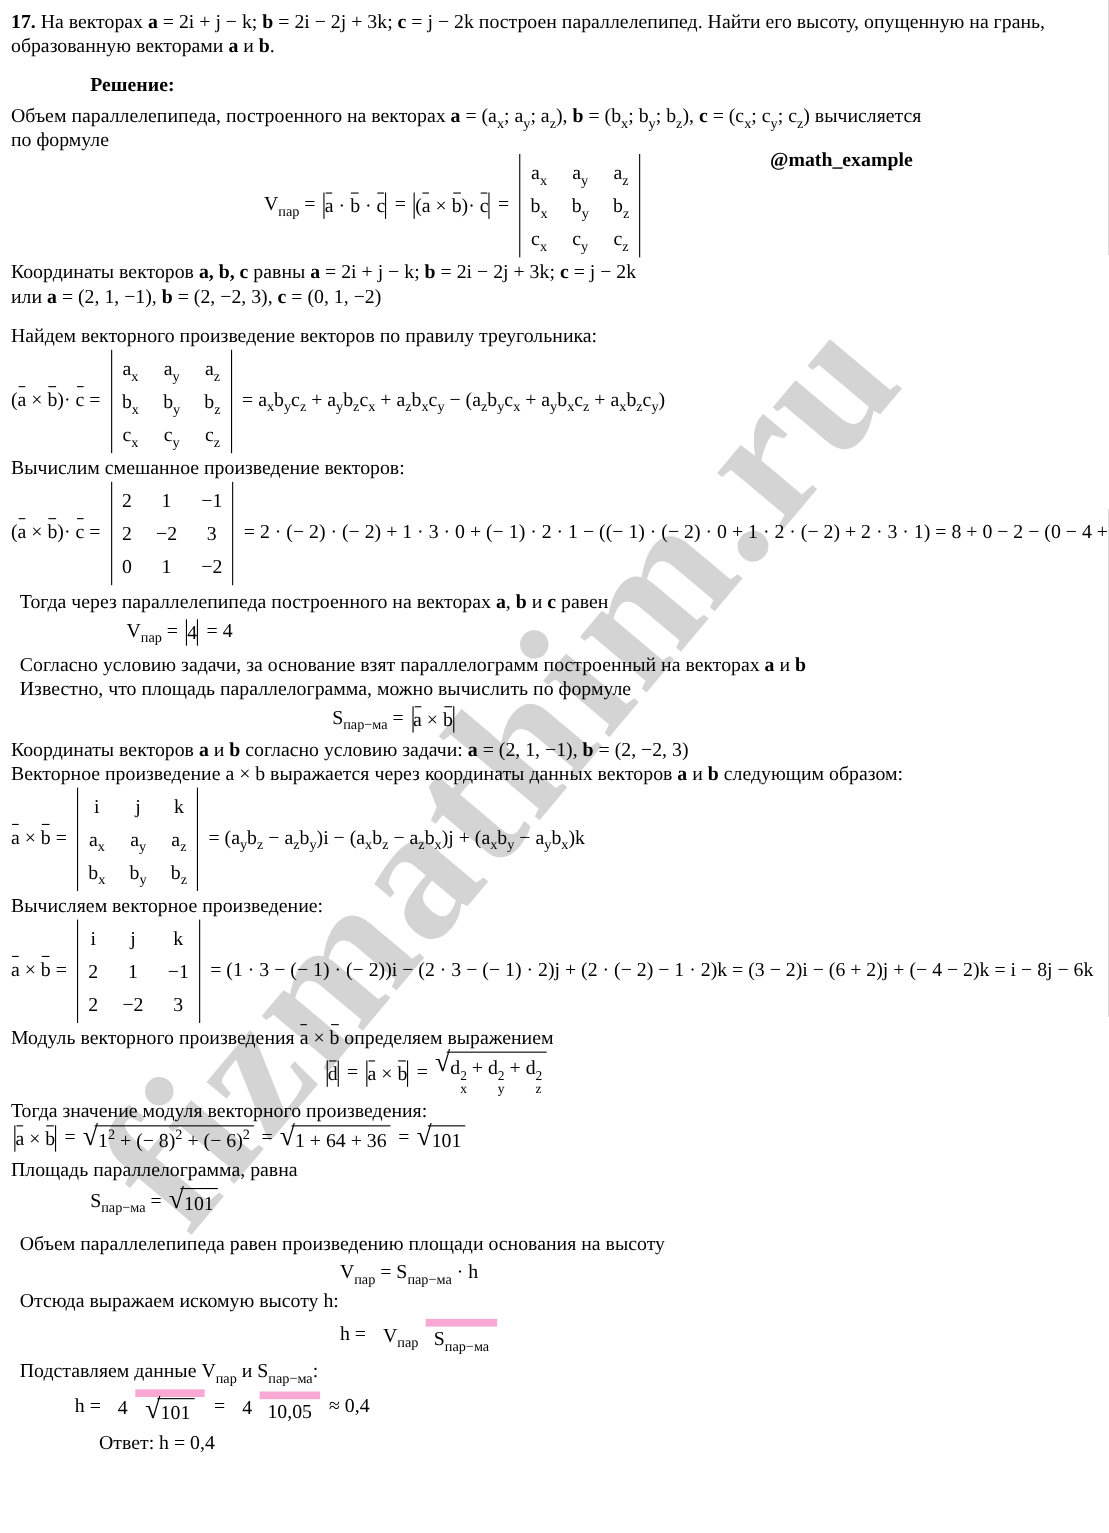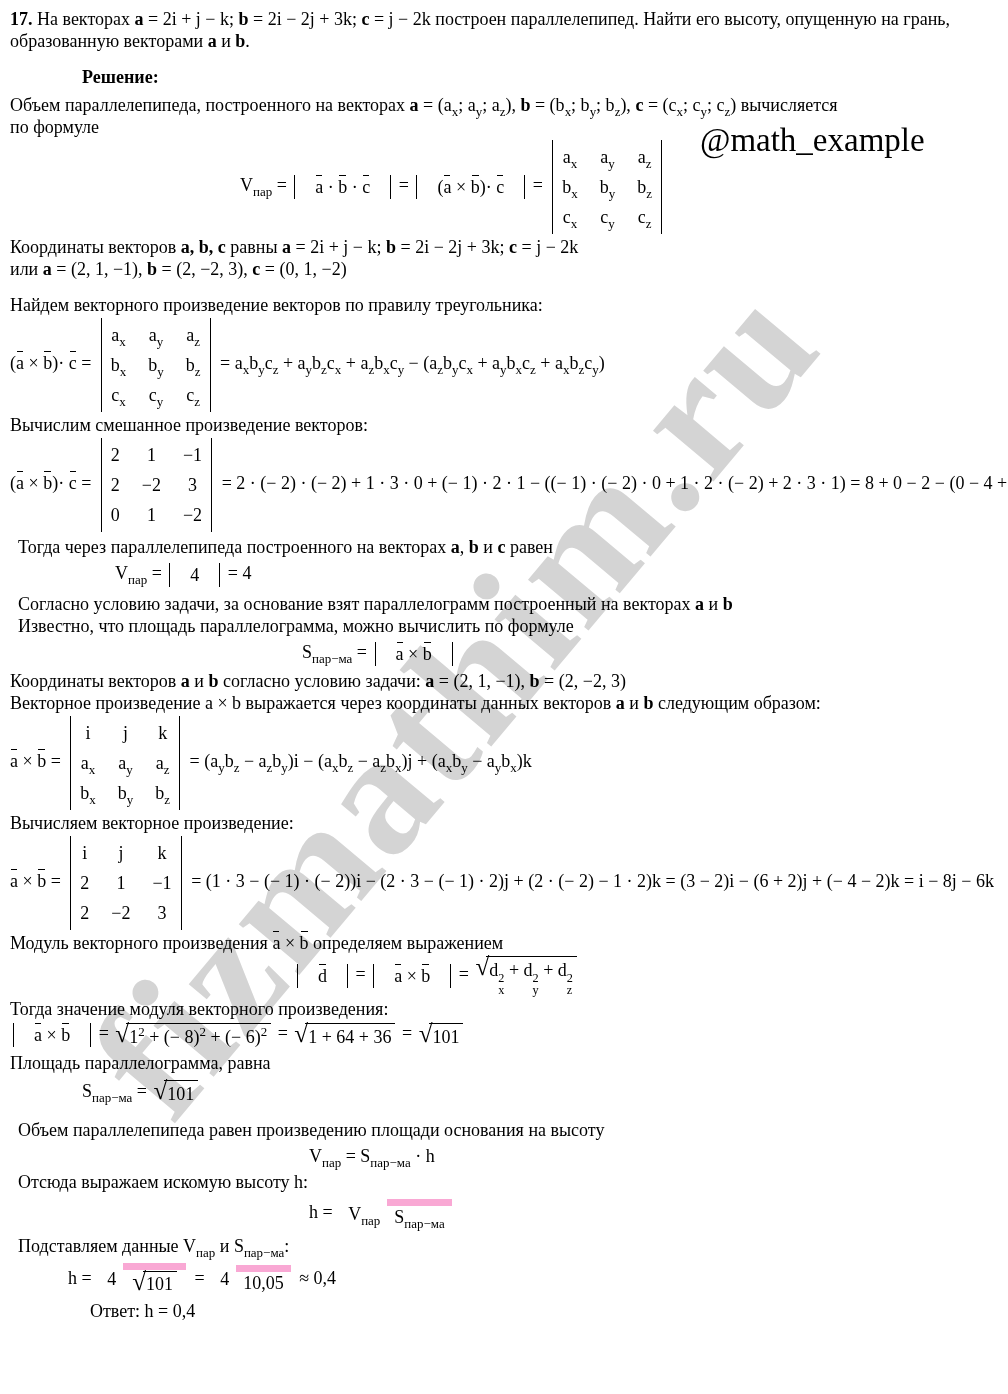--- a/index.html
+++ b/index.html
@@ -19,21 +19,21 @@
   p.line{margin:0;line-height:22px;}
   .b{font-weight:bold;}
   .ind{padding-left:8px;}
   .formula{white-space:pre;line-height:22px;}
   sub{font-size:0.72em;vertical-align:-0.38em;line-height:0;}
   sup{font-size:0.72em;vertical-align:0.55em;line-height:0;}
   
   .vec{display:inline-block;position:relative;}
   .vec::after{content:"";position:absolute;top:-1px;left:1px;right:1px;border-top:1px solid #000;}
   
-  .abs{display:inline-block;border-left:1px solid #000;border-right:1px solid #000;padding:1px 20px;margin:0 3px;vertical-align:middle;}
+  .abs{display:inline-block;border-left:1px solid #000;border-right:1px solid #000;padding:1px 0;margin:0 3px;vertical-align:middle;}
   
   .det{
     display:inline-grid;grid-template-columns:repeat(3,auto);
     column-gap:22px;row-gap:8px;justify-items:center;
     border-left:1px solid #000;border-right:1px solid #000;
     padding:6px 9px;margin:0 5px;vertical-align:middle;line-height:22px;
   }
   
   .frac{display:inline-flex;flex-direction:row;align-items:center;vertical-align:middle;margin:0 4px;}
   .fnum,.fden{padding:1px 7px;line-height:21px;}
@@ -46,22 +46,22 @@
   .ss{display:inline-flex;flex-direction:column;align-items:flex-start;font-size:0.68em;line-height:1;vertical-align:-0.5em;}
   
   .wm-diag{
     position:absolute;left:455px;top:700px;
     transform:translate(-50%,-50%) rotate(-50deg);
     font-size:172px;font-weight:bold;letter-spacing:4px;
     color:#d4d4d4;white-space:nowrap;z-index:0;
     font-family:"Liberation Serif", serif;
   }
   .wm-handle{
-    position:absolute;left:700px;top:122px;
-    font-size:33px;font-weight:normal;z-index:1;
+    position:absolute;left:700px;top:135px;
+    font-size:18px;font-weight:bold;z-index:1;
     font-family:"Liberation Serif", serif;
   }
 </style>
 </head>
 <body>
 
 <div class="page">
 
   <div class="wm-diag">fizmathim.ru</div>
   <div class="wm-handle">@math_example</div>

